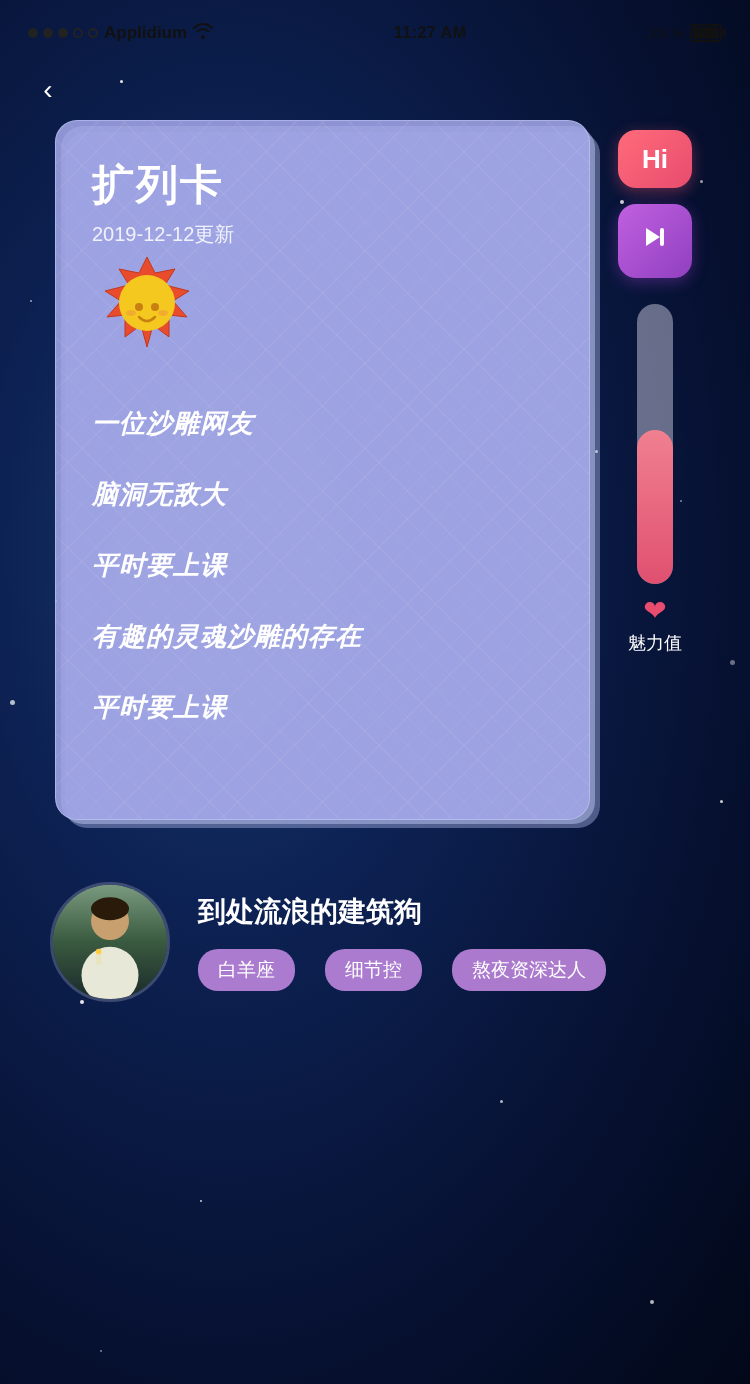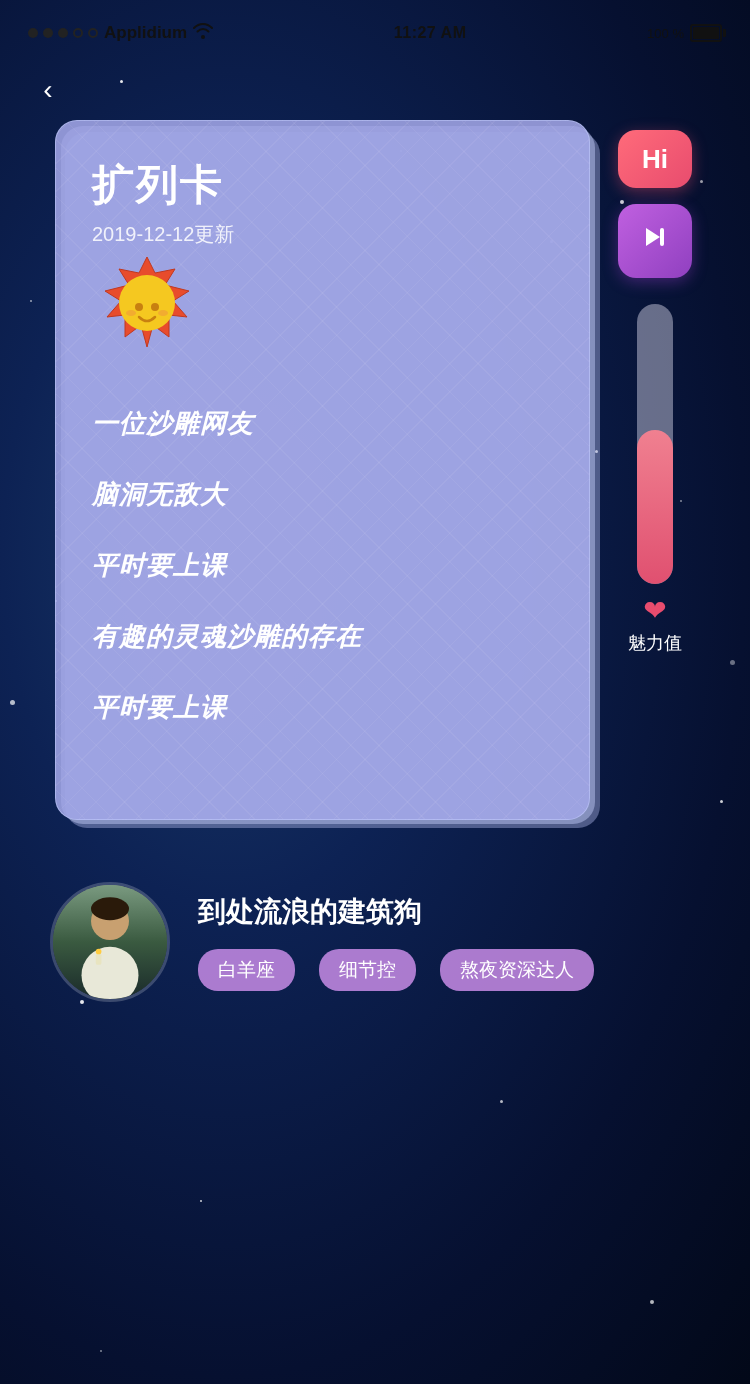--- a/index.html
+++ b/index.html
@@ -389,21 +389,21 @@
 
     .profile-name {
       font-size: 28px;
       font-weight: 700;
       color: white;
       margin-bottom: 18px;
     }
 
     .tags {
       display: flex;
-      gap: 24px;
+      gap: 30px;
       flex-wrap: wrap;
       align-items: center;
     }
 
     .tag {
       background: rgba(200, 140, 230, 0.85);
       border-radius: 20px;
       padding: 8px 20px;
       font-size: 19px;
       color: white;

